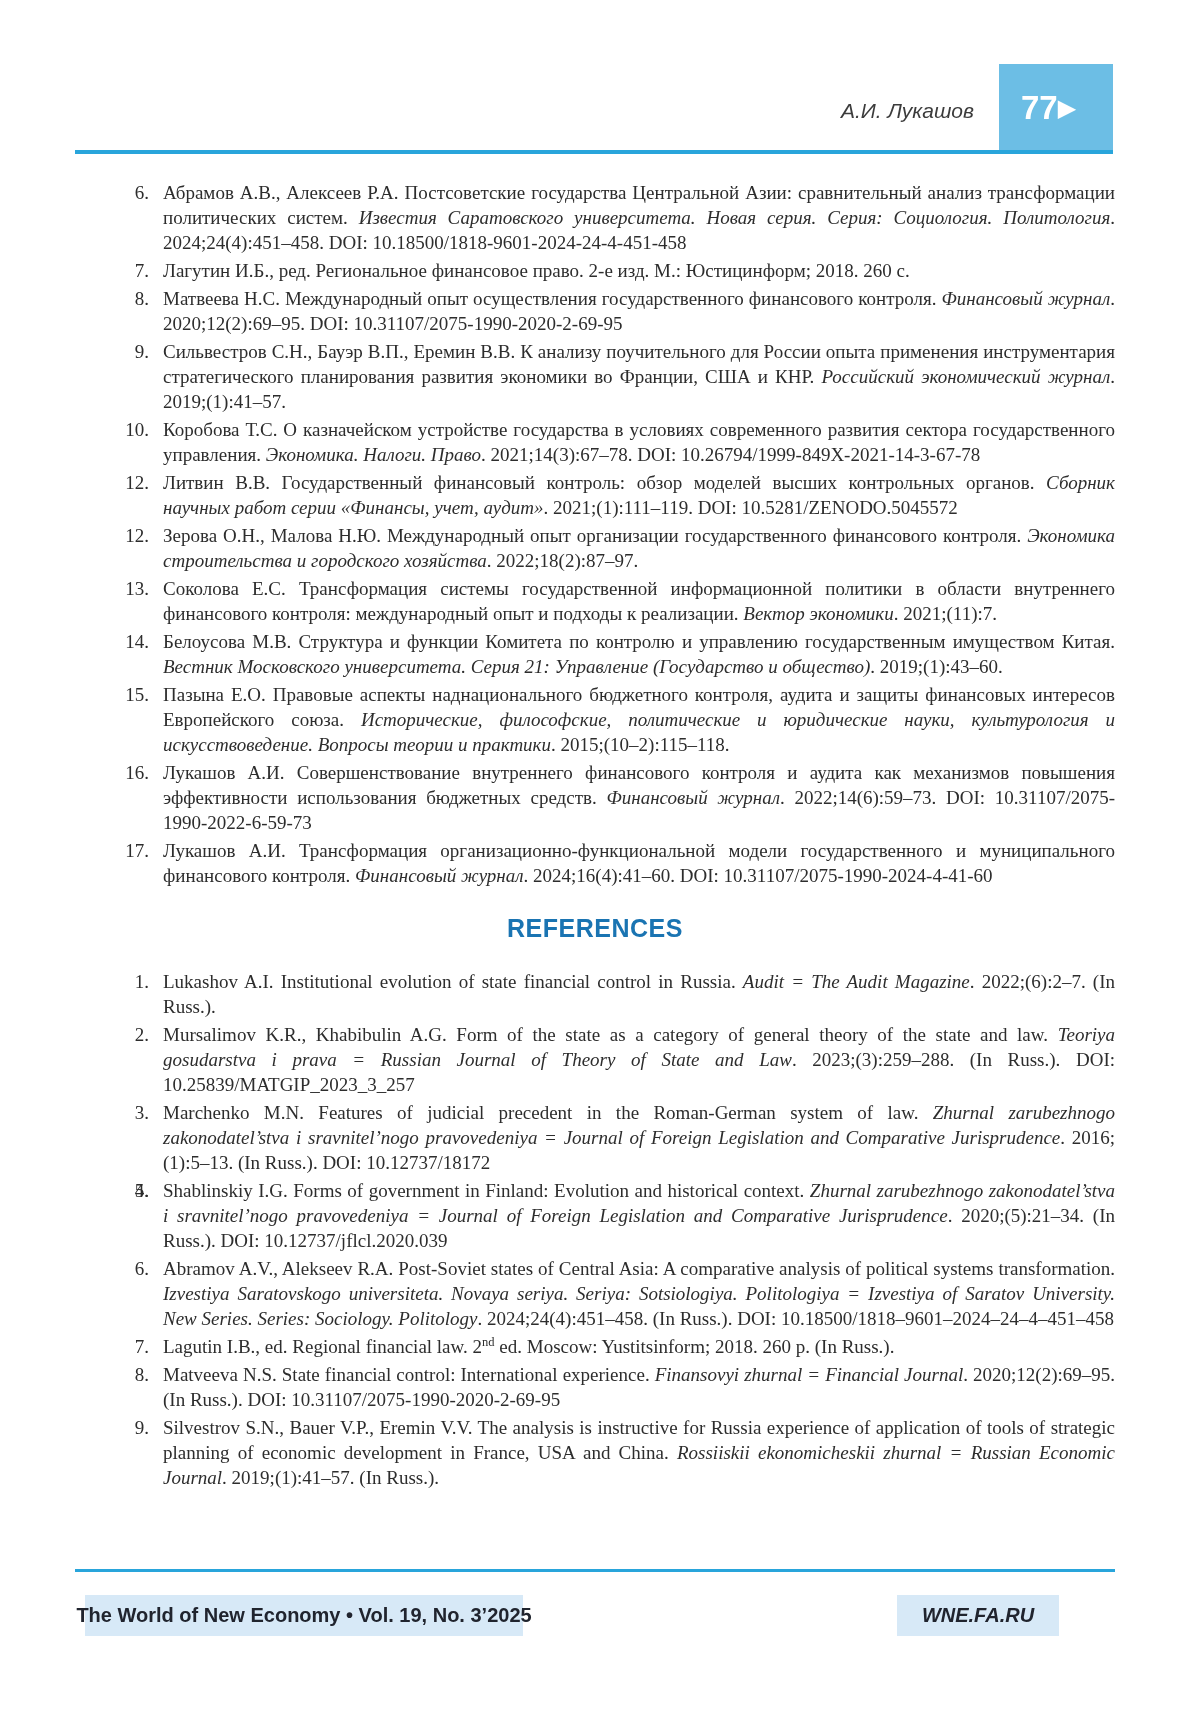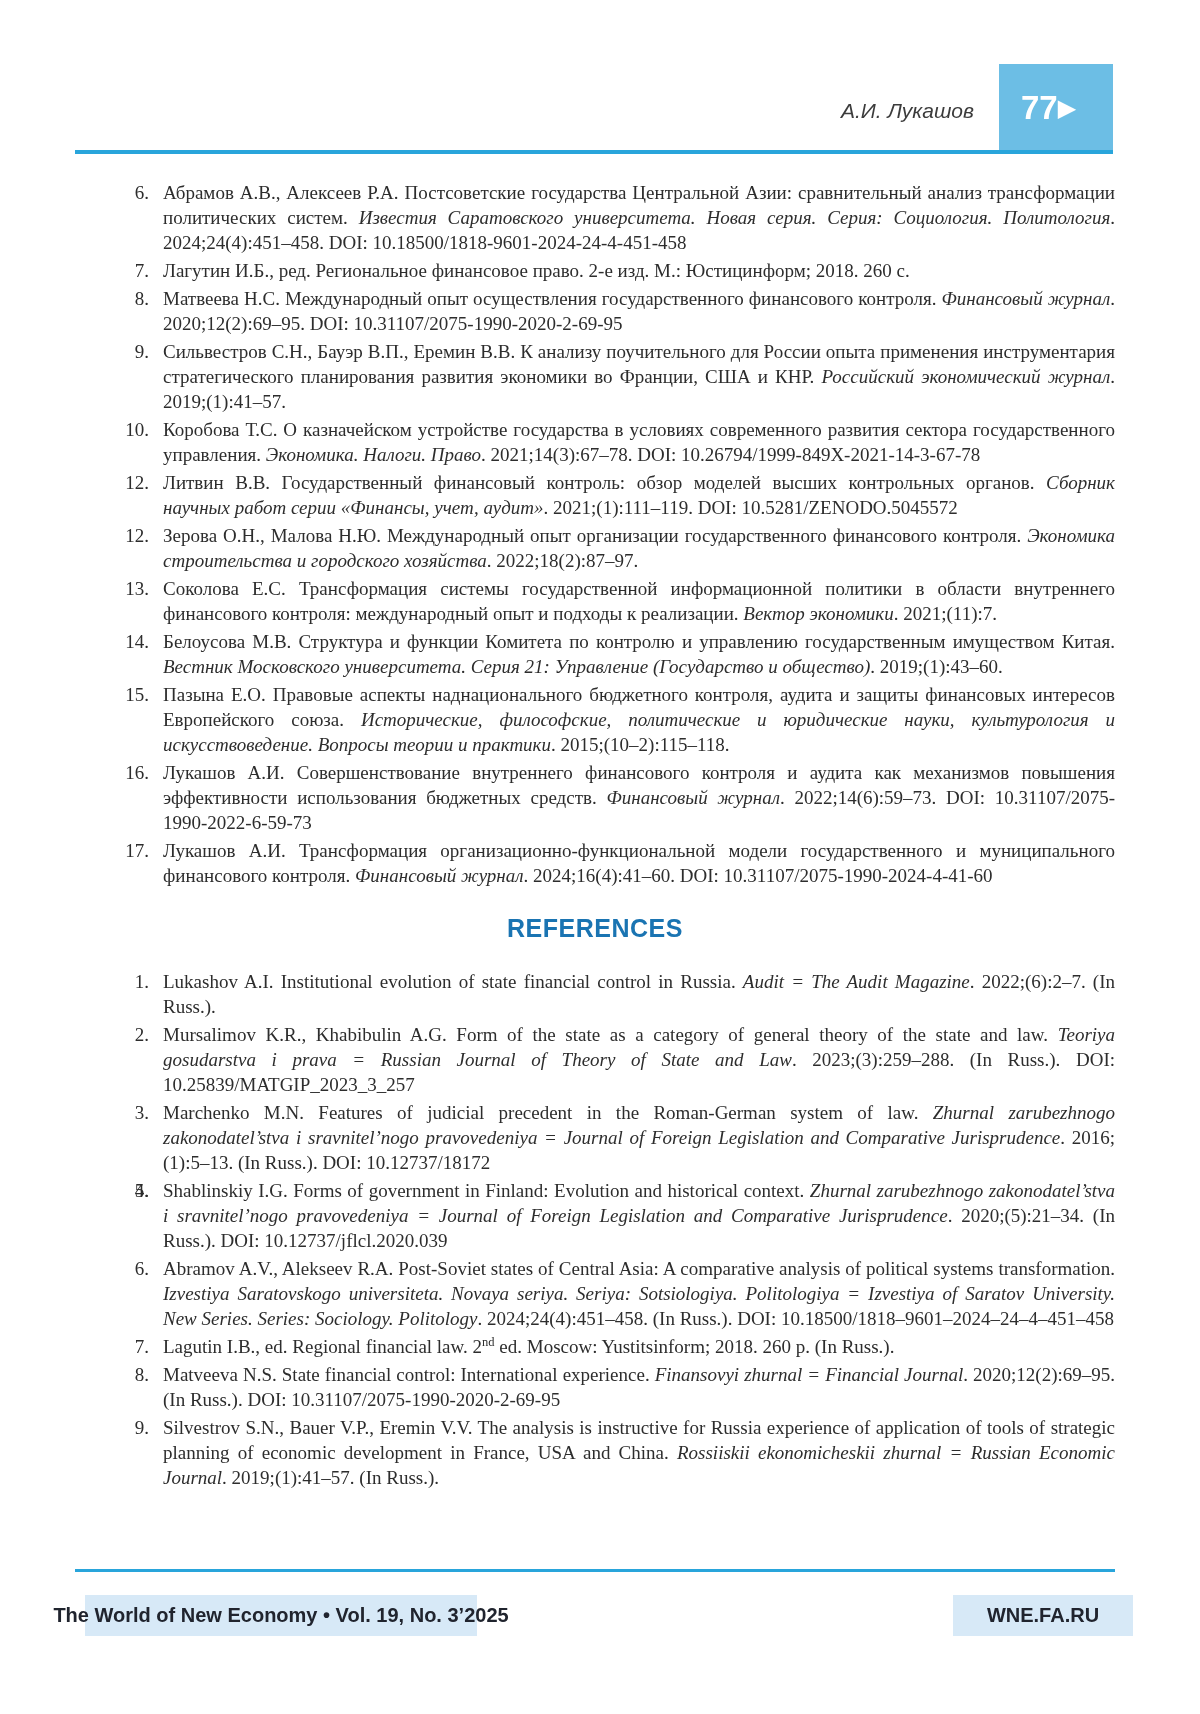--- a/index.html
+++ b/index.html
@@ -73,22 +73,22 @@
     background:#29a5db;
   }
   .footer-box {
     position:absolute; top:1595px; height:41px;
     background:#d7e9f7;
     display:flex; align-items:center; justify-content:center;
     font-family:"Liberation Sans", sans-serif;
     font-weight:bold; font-size:20px; color:#20242e;
     white-space:nowrap;
   }
-  .footer-box.left  { left:85px;  width:392px; }
-  .footer-box.right { left:953px; width:180px; }
+  .footer-box.left  { left:85px;  width:438px; }
+  .footer-box.right { left:897px; width:162px;font-style:italic; }
 </style>
 </head>
 <body>
 
 <div class="page">
 
   <div class="running-head">А.И. Лукашов</div>
 
   <div class="page-badge">
     <span>77</span>

